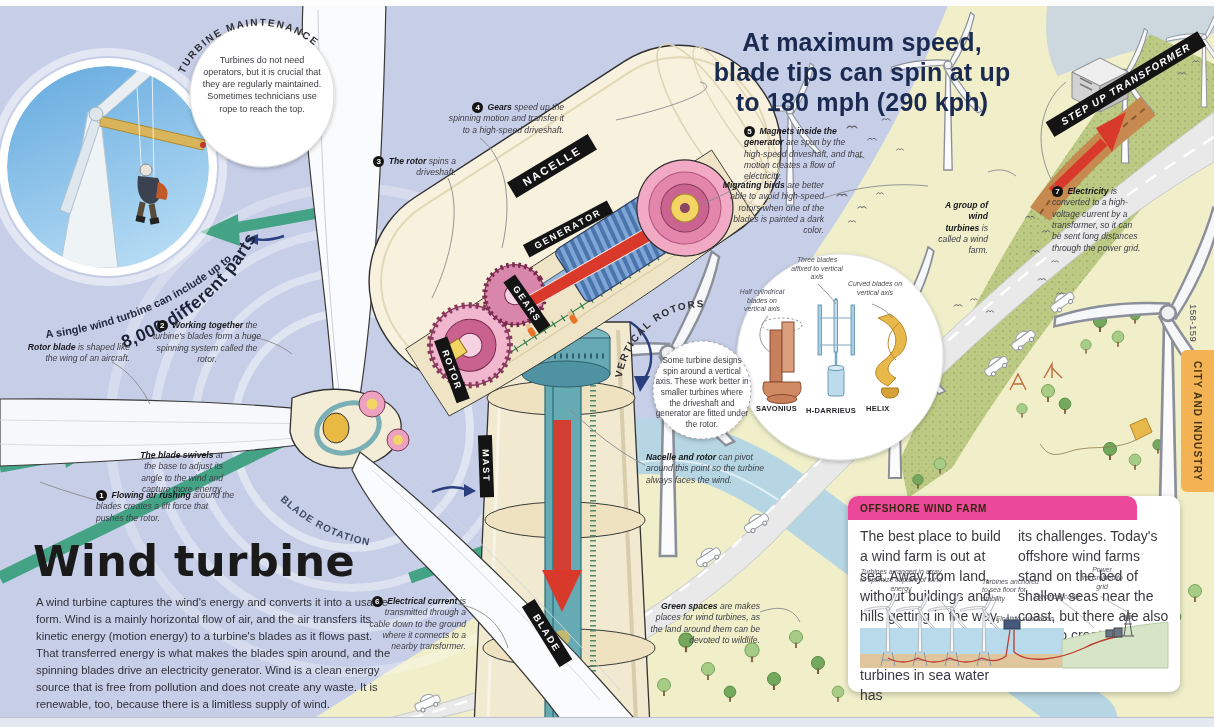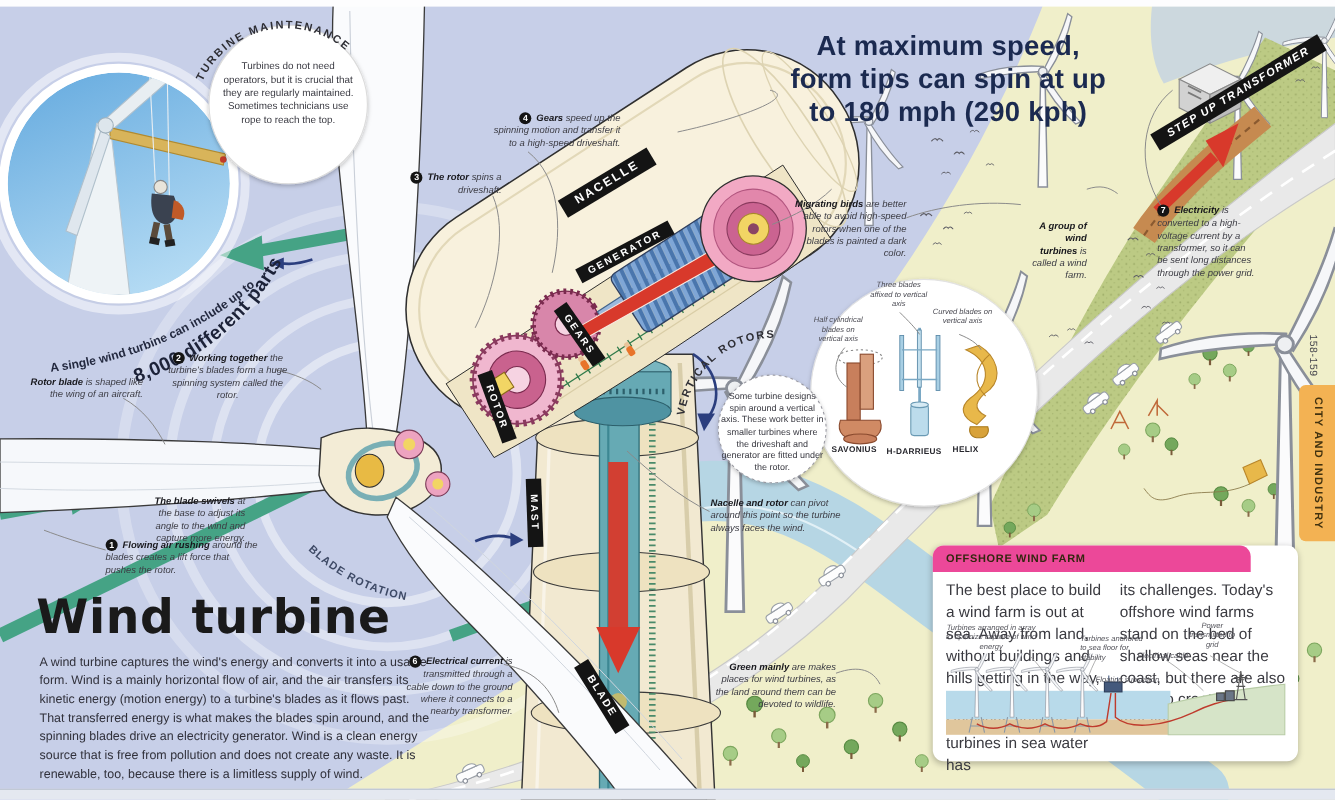--- a/index.html
+++ b/index.html
@@ -404,21 +404,21 @@
   <text style="font-size:17.5px;font-weight:bold;letter-spacing:.5px;fill:#1c2238">
     <textPath href="#p-fact2">8,000 different parts</textPath>
   </text>
   <text style="font-size:10px;font-weight:bold;letter-spacing:1px;fill:#3e4a66">
     <textPath href="#p-bladerot">BLADE ROTATION</textPath>
   </text>
 </svg>
 
 <div class="headline">
   <div>At maximum speed,</div>
-  <div>form tips can spin at up</div>
+  <div>blade tips can spin at up</div>
   <div>to 180 mph (290 kph)</div>
 </div>
 
 <div class="bubbletext" style="left:201px;top:54px;width:122px;font-size:9px;line-height:1.35;">Turbines do not need operators, but it is crucial that they are regularly maintained. Sometimes technicians use rope to reach the top.</div>
 
 <div class="title">Wind turbine</div>
 <div class="intro">A wind turbine captures the wind's energy and converts it into a usable form. Wind is a mainly horizontal flow of air, and the air transfers its kinetic energy (motion energy) to a turbine's blades as it flows past. That transferred energy is what makes the blades spin around, and the spinning blades drive an electricity generator. Wind is a clean energy source that is free from pollution and does not create any waste. It is renewable, too, because there is a limitless supply of wind.</div>
 
 <span class="plabel" style="left:552px;top:166px;font-size:11px;transform:translate(-50%,-50%) rotate(-31deg);">NACELLE</span>
 <span class="plabel" style="left:568px;top:229px;font-size:9px;padding:2px 10px;transform:translate(-50%,-50%) rotate(-28deg);">GENERATOR</span>
@@ -437,20 +437,24 @@
   <span class="lead">Working together</span> <span>the turbine's blades form a huge spinning system called the rotor.</span>
 </div>
 <div class="ann right" style="left:372px;top:156px;width:84px;">
   <span class="badge">3</span>
   <span class="lead">The rotor</span> <span>spins a driveshaft.</span>
 </div>
 <div class="ann right" style="left:398px;top:102px;width:118px;margin-left:48px;">
   <span class="badge">4</span>
   <span class="lead">Gears</span> <span>speed up the spinning motion and transfer it to a high-speed driveshaft.</span>
 </div>
+<div class="ann" style="left:744px;top:126px;width:118px;">
+  <span class="badge">5</span>
+  <span class="lead">Magnets inside the generator</span> <span>are spun by the high-speed driveshaft, and that motion creates a flow of electricity.</span>
+</div>
 <div class="ann right" style="left:366px;top:596px;width:100px;">
   <span class="badge">6</span>
   <span class="lead">Electrical current</span> <span>is transmitted through a cable down to the ground where it connects to a nearby transformer.</span>
 </div>
 <div class="ann" style="left:1052px;top:186px;width:92px;">
   <span class="badge">7</span>
   <span class="lead">Electricity</span> <span>is converted to a high-voltage current by a transformer, so it can be sent long distances through the power grid.</span>
 </div>
 
 <div class="ann right" style="left:18px;top:342px;width:112px;">
@@ -462,21 +466,21 @@
 <div class="ann right" style="left:712px;top:180px;width:112px;">
   <span class="lead">Migrating birds</span> <span>are better able to avoid high-speed rotors when one of the blades is painted a dark color.</span>
 </div>
 <div class="ann right" style="left:936px;top:160px;width:52px;margin-top:40px;">
   <span class="lead">A group of wind turbines</span> <span>is called a wind farm.</span>
 </div>
 <div class="ann" style="left:646px;top:452px;width:132px;">
   <span class="lead">Nacelle and rotor</span> <span>can pivot around this point so the turbine always faces the wind.</span>
 </div>
 <div class="ann right" style="left:646px;top:601px;width:114px;">
-  <span class="lead">Green mainly</span> <span>are makes places for wind turbines, as the land around them can be devoted to wildlife.</span>
+  <span class="lead">Green spaces</span> <span>are makes places for wind turbines, as the land around them can be devoted to wildlife.</span>
 </div>
 
 <div class="bubbletext" style="left:654px;top:356px;width:96px;font-size:8.2px;line-height:1.3;">Some turbine designs spin around a vertical axis. These work better in smaller turbines where the driveshaft and generator are fitted under the rotor.</div>
 <div class="vrnote" style="left:736px;top:288px;width:52px;">Half cylindrical blades on vertical axis</div>
 <div class="vrnote" style="left:788px;top:256px;width:58px;">Three blades affixed to vertical axis</div>
 <div class="vrnote" style="left:846px;top:280px;width:58px;">Curved blades on vertical axis</div>
 <div class="vrname" style="left:756px;top:404px;width:54px;">SAVONIUS</div>
 <div class="vrname" style="left:806px;top:406px;width:60px;">H-DARRIEUS</div>
 <div class="vrname" style="left:866px;top:404px;width:46px;">HELIX</div>
 

